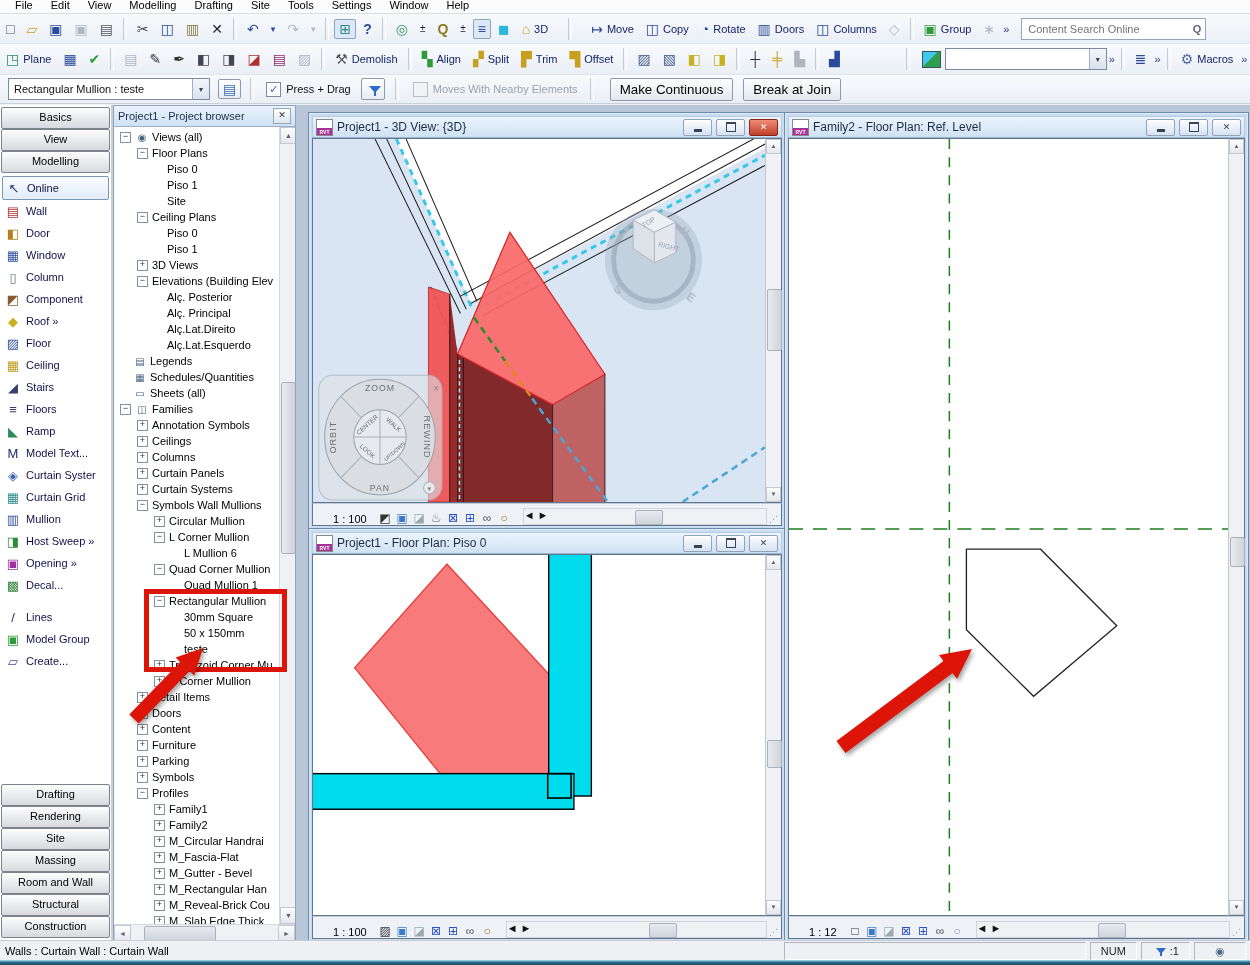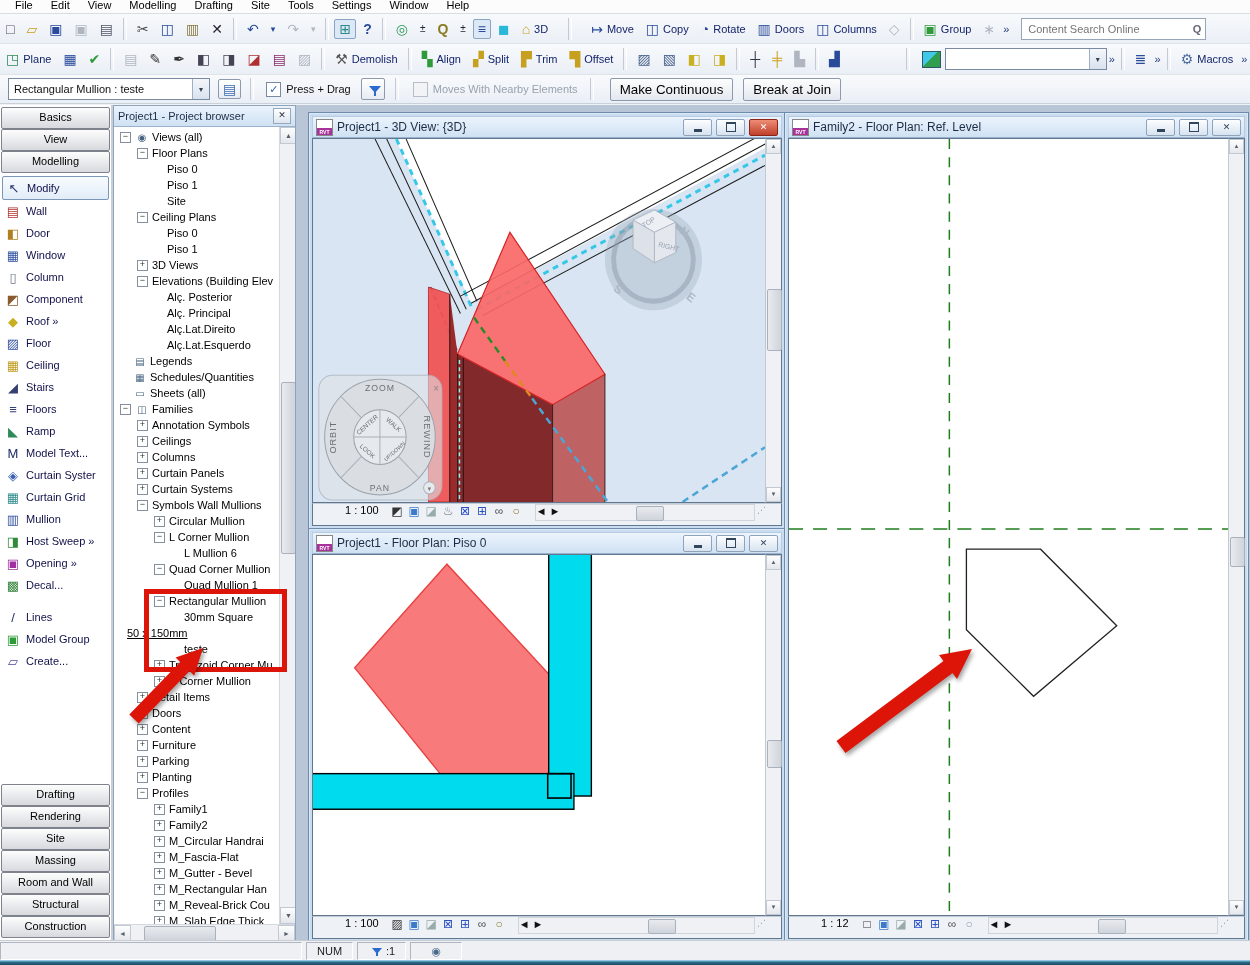--- a/index.html
+++ b/index.html
@@ -85,22 +85,22 @@
   .wtitle .t{flex:1;white-space:nowrap;overflow:hidden;}
   .wbtn{width:27px;height:15px;border:1px solid #8fa3ba;border-radius:2px;background:linear-gradient(#fdfeff,#d7e3f0);
         display:flex;align-items:center;justify-content:center;color:#32455c;font-size:9px;}
   .wbtn .mn{width:8px;height:3px;background:#32455c;margin-top:6px;}
   .wbtn .mx{width:8px;height:7px;border:1px solid #32455c;border-top-width:2px;}
   .wbtn.close-red{background:linear-gradient(#ee8d76,#c0402a);border-color:#8e2318;color:#fff;font-weight:bold;}
   .wbody{flex:1;display:flex;min-height:0;}
   .canvas{flex:1;position:relative;background:#fff;border:1px solid #60778e;border-right:0;overflow:hidden;}
   .canvas svg{position:absolute;inset:0;width:100%;height:100%;}
   .wvscroll{width:15px;position:relative;background:#f0f1f5;border:1px solid #60778e;border-left:1px solid #c3c9d2;}
-  .wbar{height:21px;background:#eef2f7;border:1px solid #60778e;border-top:1px solid #c2cbd6;display:flex;align-items:flex-start;
-        gap:2px;padding:0 12px;}
+  .wbar{height:21px;background:#eef2f7;border:1px solid #60778e;border-top:1px solid #c2cbd6;display:flex;align-items:flex-end;
+        gap:2px;padding:0 0;}
   .wbar .scale{margin:0 8px 0 20px;color:#000;}
   .vc-ico{width:17px;text-align:center;font-size:12px;}
   .wbar .hsc{flex:1;height:15px;position:relative;background:#f0f1f5;border:1px solid #d0d5dc;margin-left:8px;}
   .grip{width:12px;height:12px;color:#9aa4b0;font-size:9px;line-height:12px;}
   
   .statusbar{position:absolute;left:0;top:940px;width:100%;height:20px;background:#eef0f3;border-top:1px solid #c8ccd3;
              display:flex;align-items:center;}
   .sb-left{flex:1;padding-left:5px;color:#000;}
   .sb-cell{border:1px solid;border-color:#b0b6bf #fff #fff #b0b6bf;height:16px;display:flex;align-items:center;
            padding:0 10px;margin-right:4px;color:#222;}
@@ -373,21 +373,21 @@
 
   <div class="designbar">
     <div id="db-top" style="padding-top:2px">
         <div class="db-tab">Basics</div>
         <div class="db-tab">View</div>
         <div class="db-tab">Modelling</div>
       </div>
     <div class="db-items" id="db-items">
         <div class="db-item active">
           <span class="db-ico" style="color: rgb(35, 48, 110);">↖</span>
-          <span>Modify</span>
+          <span>Online</span>
         </div>
         <div class="db-item">
           <span class="db-ico" style="color: rgb(176, 48, 48);">▤</span>
           <span>Wall</span>
         </div>
         <div class="db-item">
           <span class="db-ico" style="color: rgb(176, 128, 32);">◧</span>
           <span>Door</span>
         </div>
         <div class="db-item">
@@ -609,21 +609,21 @@
             <span class="tlbl">Quad Mullion 1</span>
           </div>
           <div class="trow" style="padding-left: 40px;">
             <span class="tg">−</span>
             <span class="tlbl">Rectangular Mullion</span>
           </div>
           <div class="trow" style="padding-left: 57px;">
             <span class="tsp"></span>
             <span class="tlbl">30mm Square</span>
           </div>
-          <div class="trow" style=" text-decoration: underline;">
+          <div class="trow" style="padding-left: 57px;">
             <span class="tsp"></span>
             <span class="tlbl">50 x 150mm</span>
           </div>
           <div class="trow" style="padding-left: 57px;">
             <span class="tsp"></span>
             <span class="tlbl">teste</span>
           </div>
           <div class="trow" style="padding-left: 40px;">
             <span class="tg">+</span>
             <span class="tlbl">Trapezoid Corner Mu</span>
@@ -647,21 +647,21 @@
           <div class="trow" style="padding-left: 23px;">
             <span class="tg">+</span>
             <span class="tlbl">Furniture</span>
           </div>
           <div class="trow" style="padding-left: 23px;">
             <span class="tg">+</span>
             <span class="tlbl">Parking</span>
           </div>
           <div class="trow" style="padding-left: 23px;">
             <span class="tg">+</span>
-            <span class="tlbl">Planting</span>
+            <span class="tlbl">Symbols</span>
           </div>
           <div class="trow" style="padding-left: 23px;">
             <span class="tg">−</span>
             <span class="tlbl">Profiles</span>
           </div>
           <div class="trow" style="padding-left: 40px;">
             <span class="tg">+</span>
             <span class="tlbl">Family1</span>
           </div>
           <div class="trow" style="padding-left: 40px;">
@@ -902,20 +902,21 @@
           <span class="arr" style="left:0">◄</span>
           <div class="hthumb" style="left:48%;width:26px"></div>
           <span class="arr" style="right:0">►</span>
         </span>
         <span class="grip">⋰</span>
       </div>
     </div>
   </div>
 
   <div class="statusbar">
+    <span class="sb-left">Walls : Curtain Wall : Curtain Wall</span>
     <span class="sb-cell" style="width:280px"></span>
     <span class="sb-cell">NUM</span>
     <span class="sb-cell" style="gap:4px">
       <span class="funnel" style="border:0;background:none;width:14px;height:14px">
           <span class="f1" style="border-left-width:5px;border-right-width:5px;border-top-width:6px"></span>
           <span class="f2" style="height:4px;margin-left:-6px;margin-top:6px"></span>
         </span>
       <span>:1</span>
     </span>
     <span class="sb-cell" style="width:30px;justify-content:center;color:#4a6a8a">◉</span>

